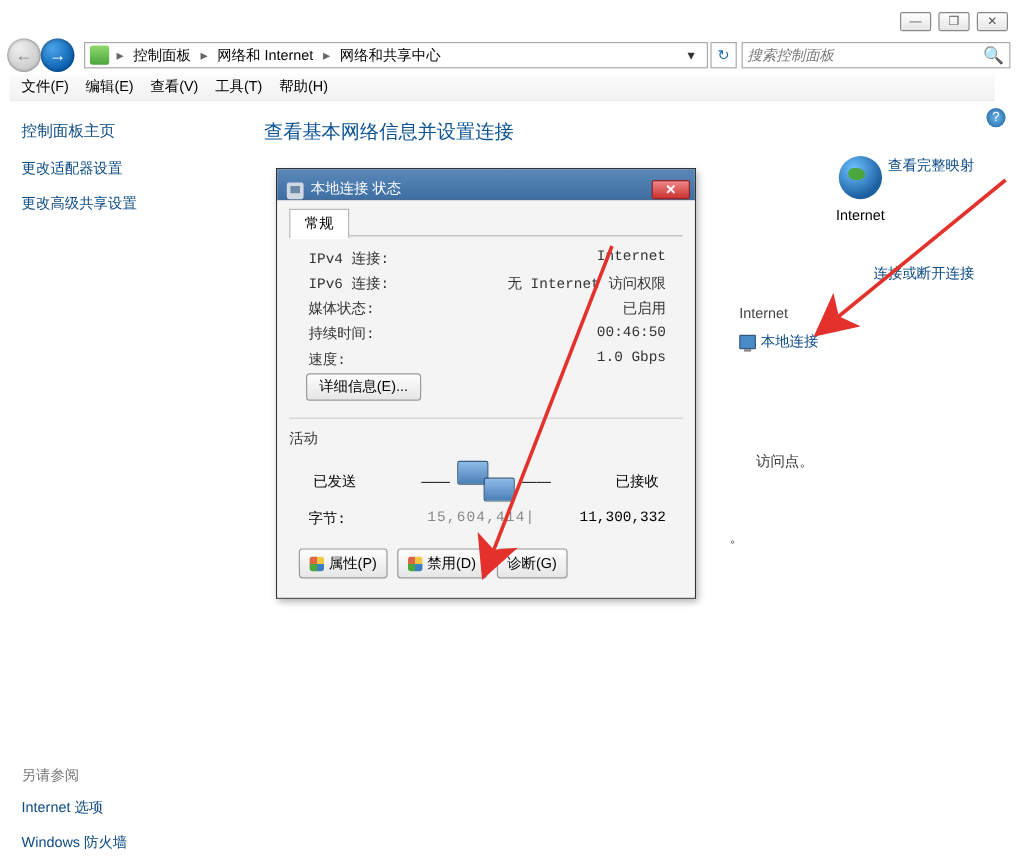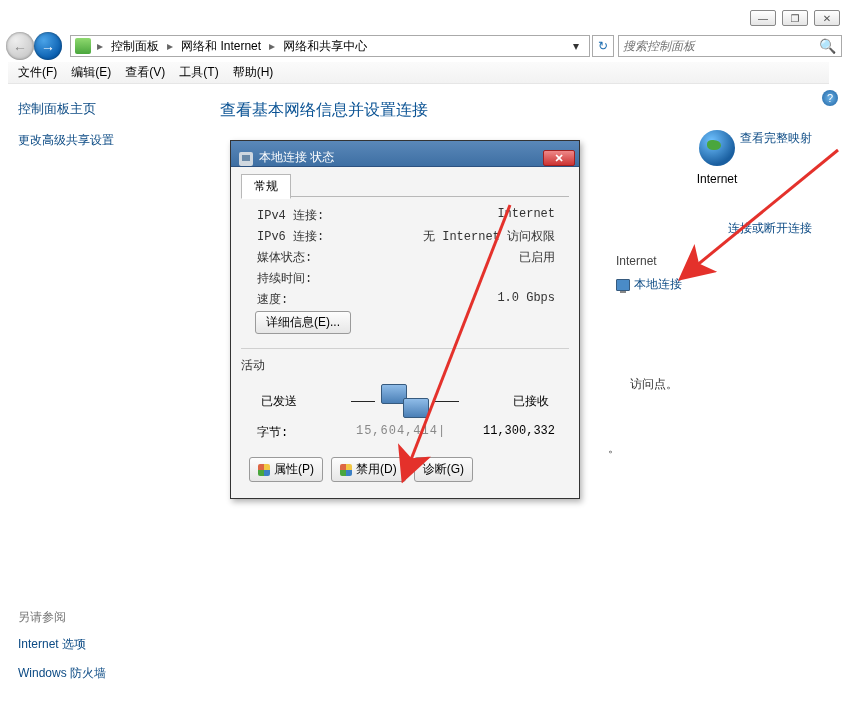--- a/index.html
+++ b/index.html
@@ -124,20 +124,21 @@
   <span>编辑(E)</span>
   <span>查看(V)</span>
   <span>工具(T)</span>
   <span>帮助(H)</span>
 </div>
 
 <div class="helpicn">?</div>
 
 <div class="sidebar">
   <div class="hdr">控制面板主页</div>
+  <div class="lnk">更改适配器设置</div>
   <div class="lnk">更改高级共享设置</div>
   <div class="sect">
     <div class="shdr">另请参阅</div>
     <div class="lnk">Internet 选项</div>
     <div class="lnk">Windows 防火墙</div>
 
   </div>
 </div>
 
 <div class="main">
@@ -181,20 +182,21 @@
     <div class="kv">
         <span class="k">IPv6 连接:</span>
         <span class="v">无 Internet 访问权限</span>
       </div>
     <div class="kv">
         <span class="k">媒体状态:</span>
         <span class="v">已启用</span>
       </div>
     <div class="kv">
         <span class="k">持续时间:</span>
+        <span class="v">00:46:50</span>
       </div>
     <div class="kv">
         <span class="k">速度:</span>
         <span class="v">1.0 Gbps</span>
       </div>
     <button class="detailbtn">详细信息(E)...</button>
 
     <div class="divider"></div>
 
     <div class="grp-label">活动</div>

